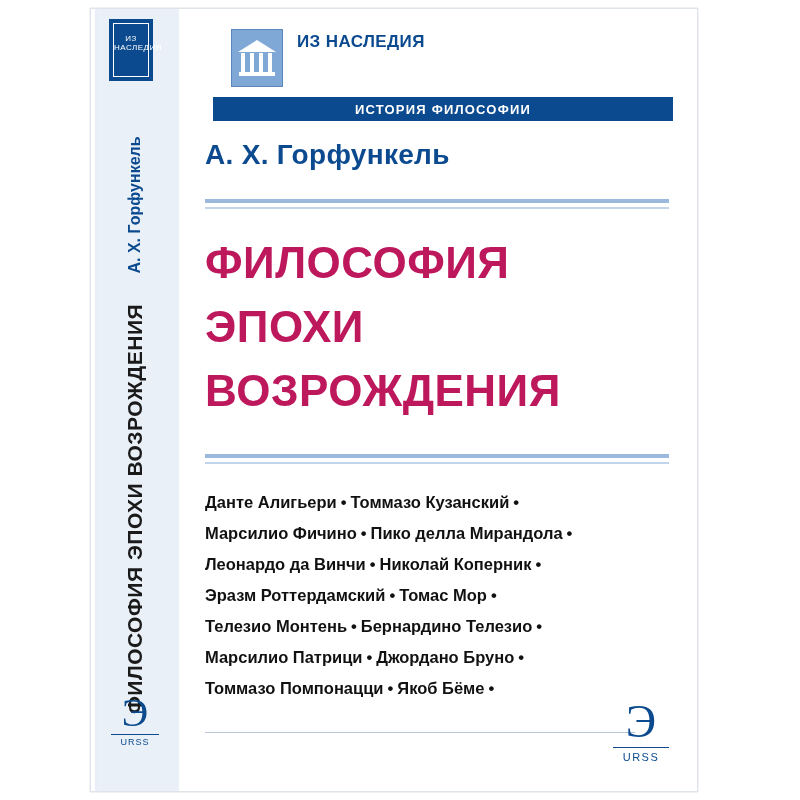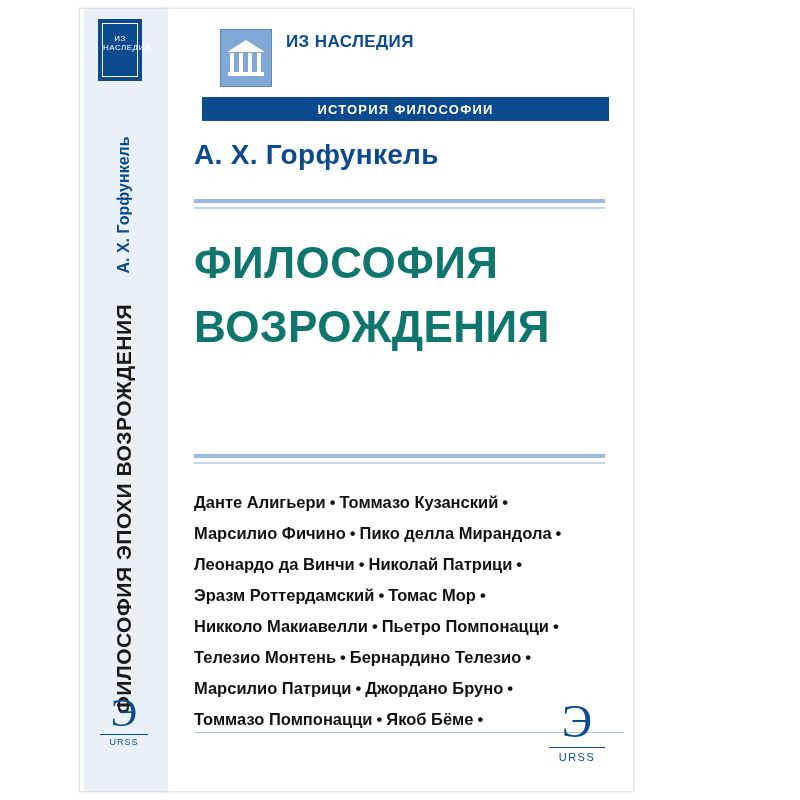--- a/index.html
+++ b/index.html
@@ -15,23 +15,23 @@
   }
   .page {
     position: relative;
     width: 800px;
     height: 800px;
     background: #ffffff;
   }
   
   .cover {
     position: absolute;
-    left: 79px;
+    left: 90px;
     top: 8px;
-    width: 555px;
+    width: 608px;
     height: 784px;
     background: #ffffff;
     box-shadow: 0 0 1px rgba(0,0,0,0.3);
     border: 1px solid #dfe4ea;
     box-sizing: border-box;
     overflow: hidden;
   }
   
   .spine {
     position: absolute;
@@ -242,21 +242,21 @@
   }
   .rule.thin {
     height: 2px;
     background: #c2d4ea;
   }
   .title {
     position: absolute;
     left: 26px;
     top: 222px;
     right: 24px;
-    color: #0f766e;
+    color: #be185d;
     font-size: 44px;
     font-weight: bold;
     line-height: 64px;
     letter-spacing: 0.5px;
   }
   .names {
     position: absolute;
     left: 26px;
     top: 478px;
     right: 20px;
@@ -344,34 +344,34 @@
 
       <div class="author">А. Х. Горфункель</div>
 
       <div class="rule-group-top">
         <div class="rule"></div>
         <div class="rule thin"></div>
       </div>
 
       <div class="title">
         <div>ФИЛОСОФИЯ</div>
+        <div>ЭПОХИ</div>
         <div>ВОЗРОЖДЕНИЯ</div>
       </div>
 
       <div class="rule-group-bottom">
         <div class="rule"></div>
         <div class="rule thin"></div>
       </div>
 
       <div class="names">
           <div><span>Данте Алигьери</span><span class="dot">•</span><span>Томмазо Кузанский</span><span class="dot">•</span></div>
           <div><span>Марсилио Фичино</span><span class="dot">•</span><span>Пико делла Мирандола</span><span class="dot">•</span></div>
-          <div><span>Леонардо да Винчи</span><span class="dot">•</span><span>Николай Патрици</span><span class="dot">•</span></div>
+          <div><span>Леонардо да Винчи</span><span class="dot">•</span><span>Николай Коперник</span><span class="dot">•</span></div>
           <div><span>Эразм Роттердамский</span><span class="dot">•</span><span>Томас Мор</span><span class="dot">•</span></div>
-          <div><span>Никколо Макиавелли</span><span class="dot">•</span><span>Пьетро Помпонацци</span><span class="dot">•</span></div>
           <div><span>Телезио Монтень</span><span class="dot">•</span><span>Бернардино Телезио</span><span class="dot">•</span></div>
           <div><span>Марсилио Патрици</span><span class="dot">•</span><span>Джордано Бруно</span><span class="dot">•</span></div>
           <div><span>Томмазо Помпонацци</span><span class="dot">•</span><span>Якоб Бёме</span><span class="dot">•</span></div>
         </div>
 
       <div class="footer-rule"></div>
 
       <div class="front-logo">
         <div class="mark">Э</div>
         <div class="urss">URSS</div>

